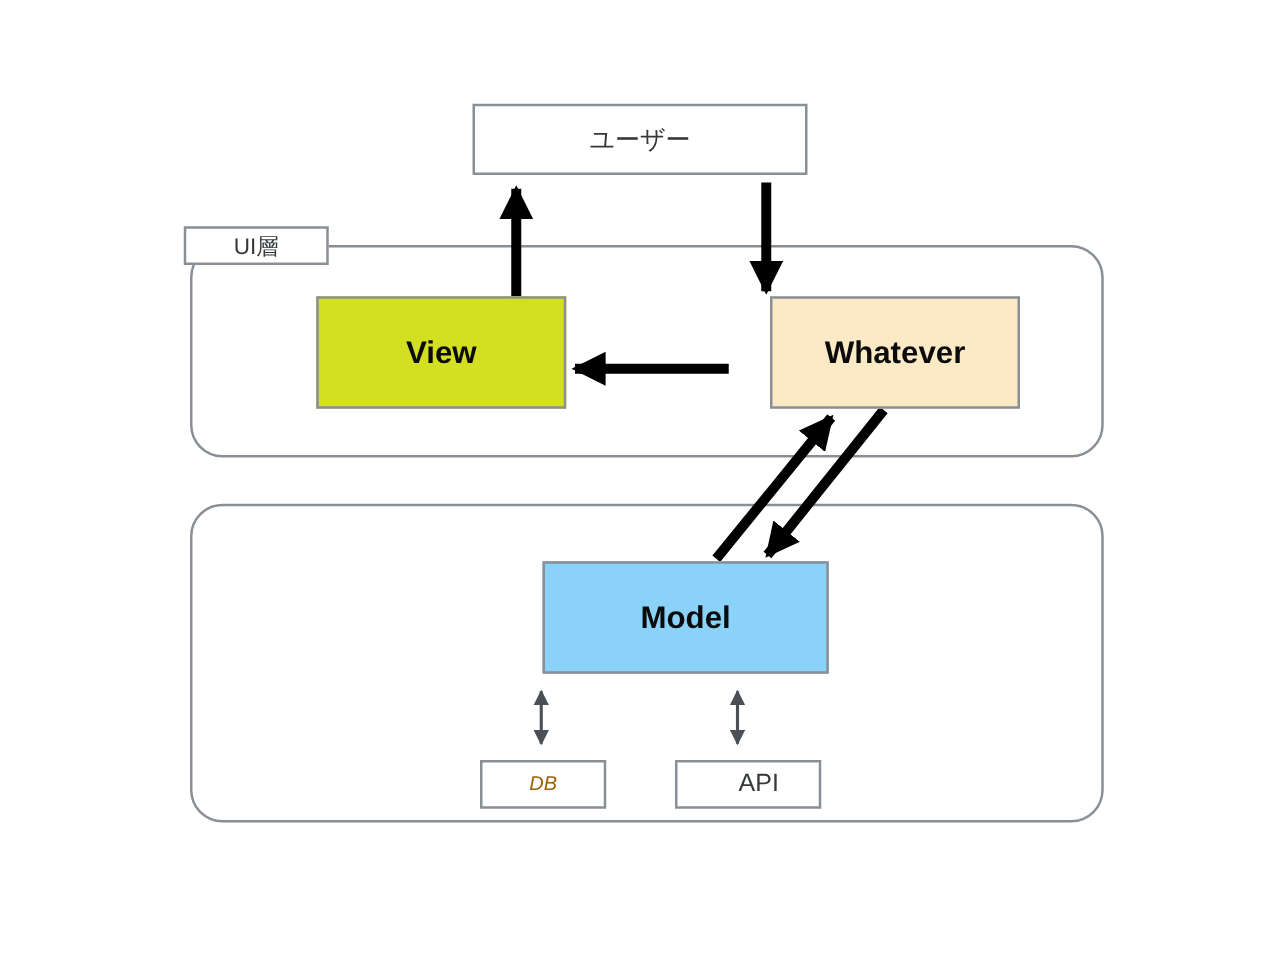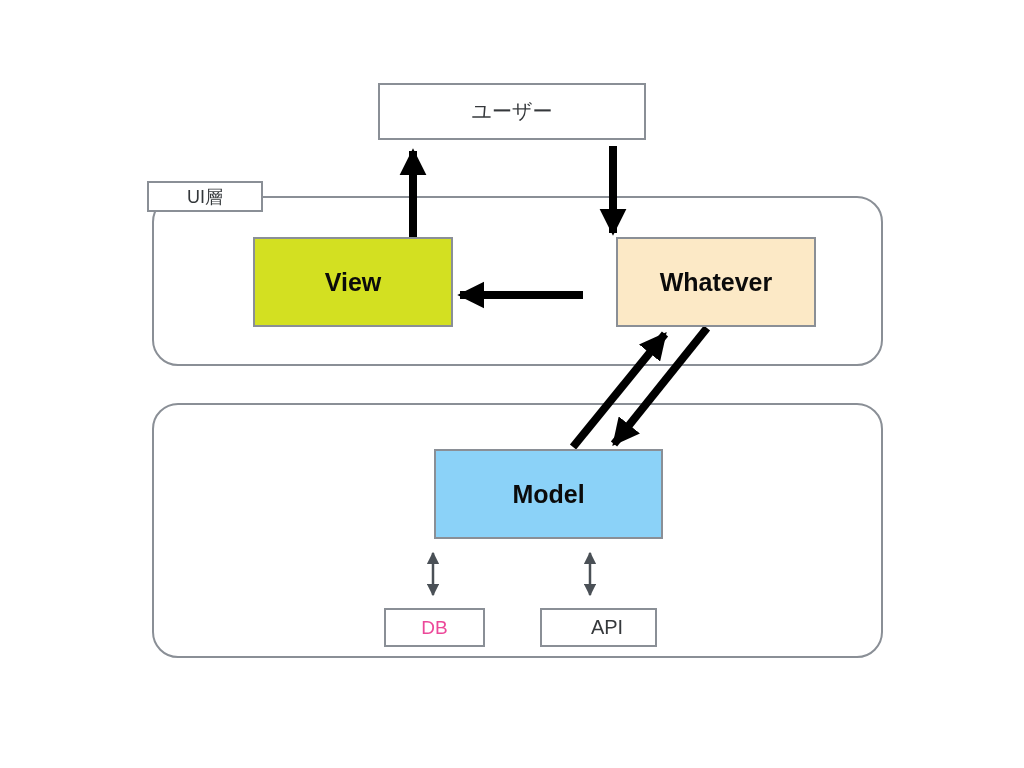--- a/index.html
+++ b/index.html
@@ -47,21 +47,21 @@
     background: #ffffff;
     display: flex;
     align-items: center;
     justify-content: center;
     z-index: 3;
   }
   .node.user     { left: 378px; top: 83px;  width: 264px; height: 53px; font-size: 20px; color: #35383b; }
   .node.view     { left: 253px; top: 237px; width: 196px; height: 86px; background: var(--view-fill, #d3e021); }
   .node.whatever { left: 616px; top: 237px; width: 196px; height: 86px; background: var(--whatever-fill, #fce9c6); }
   .node.model    { left: 398px; top: 449px; width: 225px; height: 86px; background: var(--model-fill, #8bd2f8); margin-left: 36px; }
-  .node.db       { left: 384px; top: 608px; width: 97px;  height: 35px; font-size: 19px; color: #ec4899; }
+  .node.db       { left: 384px; top: 608px; width: 97px;  height: 35px; font-size: 16px; color: #a16207; font-style: italic; }
   .node.api      { left: 540px; top: 608px; width: 96px;  height: 35px; font-size: 20px; color: #35383b; padding-left: 17px; }
   .node.view, .node.whatever, .node.model {
     font-size: 25px;
     font-weight: bold;
     color: #0b0b0b;
   }
 
   
   svg.arrows {
     position: absolute;

